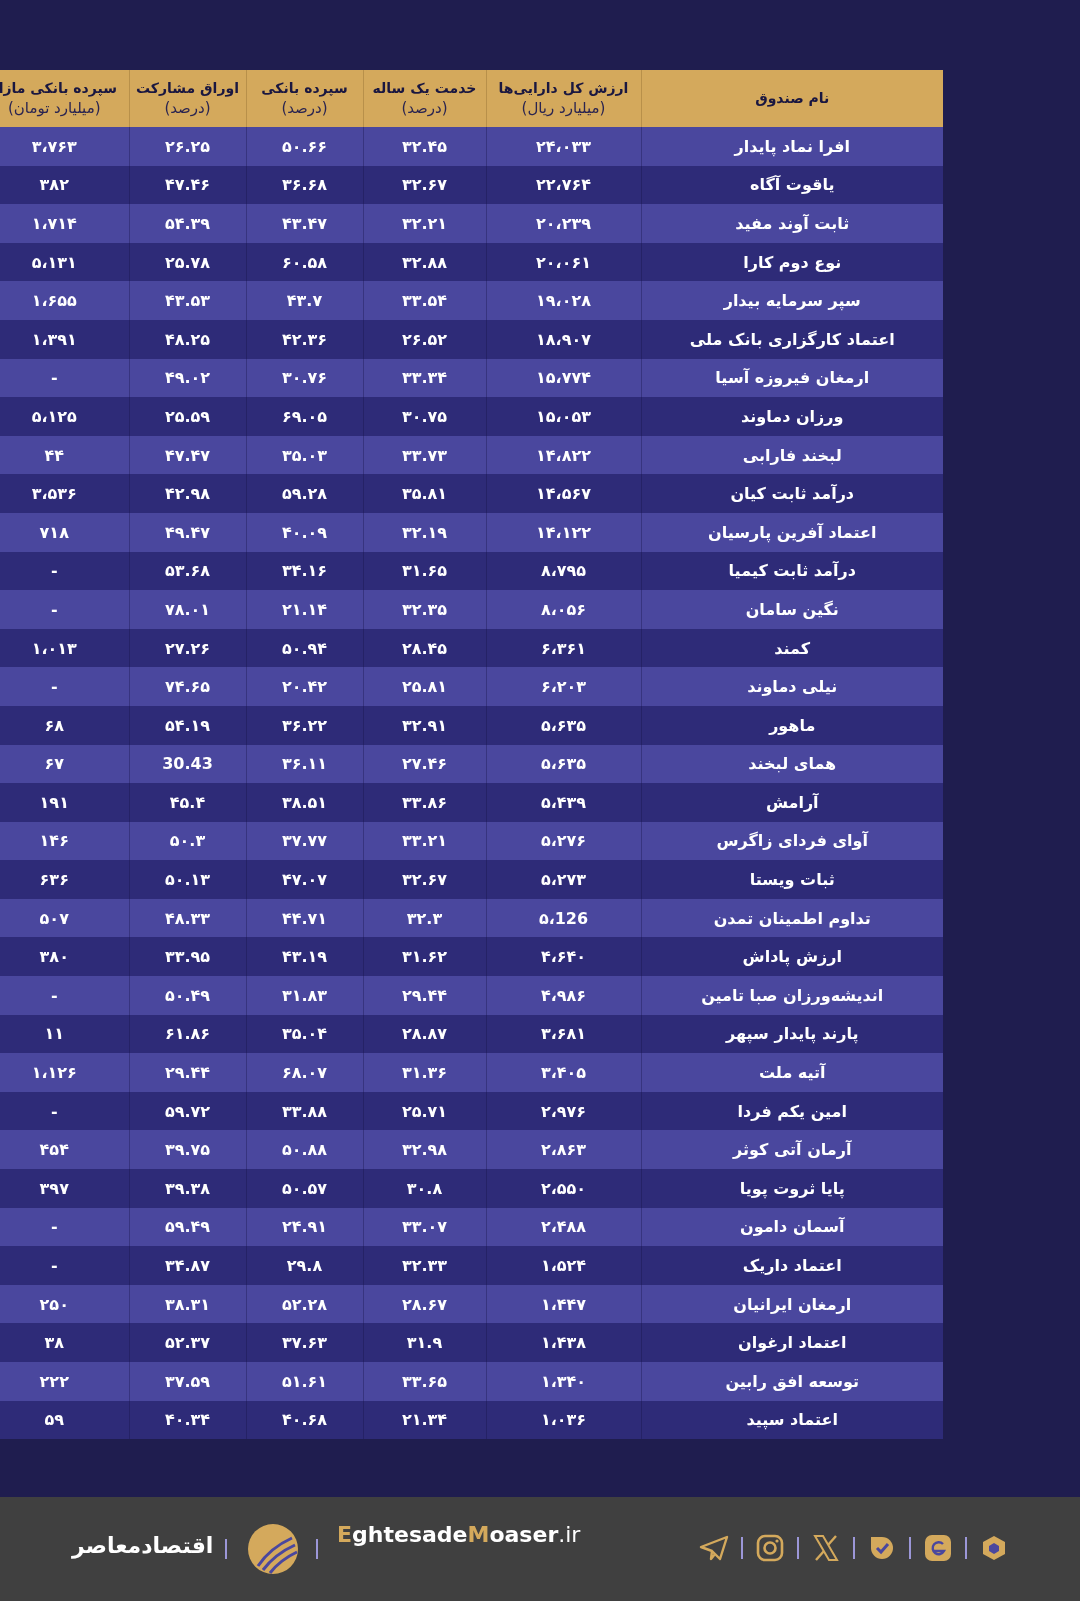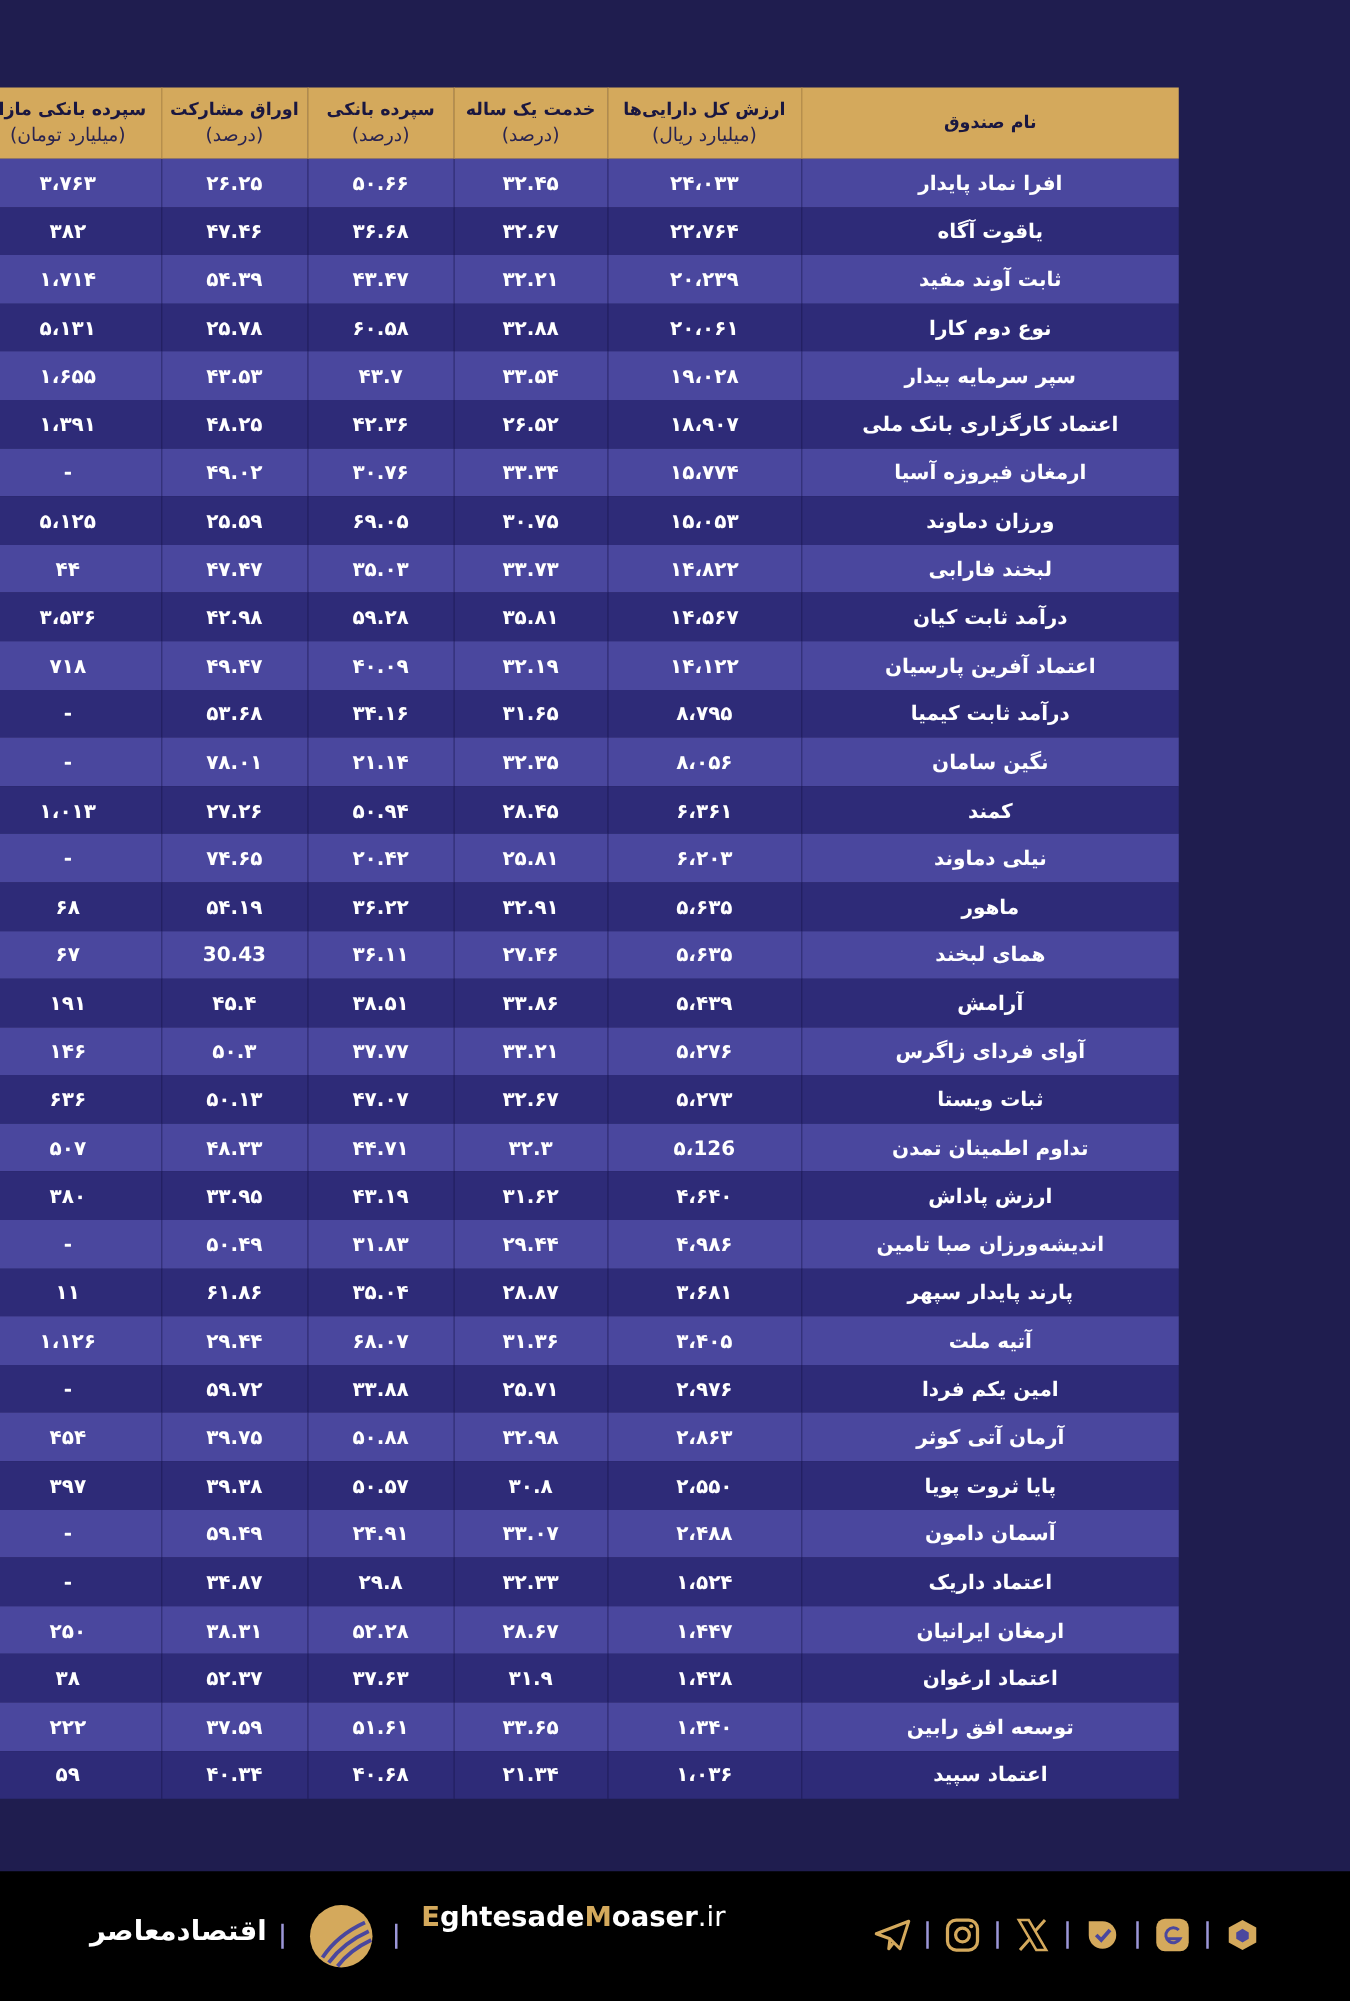--- a/index.html
+++ b/index.html
@@ -26,21 +26,21 @@
   tbody tr:nth-child(even) td { background:#2e2b78; }
   col.c-name { width:302px; }
   col.c-assets { width:155px; }
   col.c-service { width:123px; }
   col.c-bank { width:117px; }
   col.c-bonds { width:117px; }
   col.c-blocked { width:149px; }
   td.name { font-size:16px; }
 
   .footer {
-    position:absolute; left:0; top:1497px; width:1080px; height:104px; background:#000000;
+    position:absolute; left:0; top:1497px; width:1080px; height:104px; background:#404040;
     direction:ltr;
   }
   .brand-fa {
     position:absolute; left:72px; top:36px; font-size:22px; font-weight:bold; color:#ffffff;
     font-family:"DejaVu Sans", sans-serif;
   }
   .sep { position:absolute; width:2px; height:20px; background:#9c97d8; top:42px; }
   .logo {
     position:absolute; left:248px; top:27px; width:50px; height:50px; border-radius:50%;
     background:#d4a95c; overflow:hidden;

